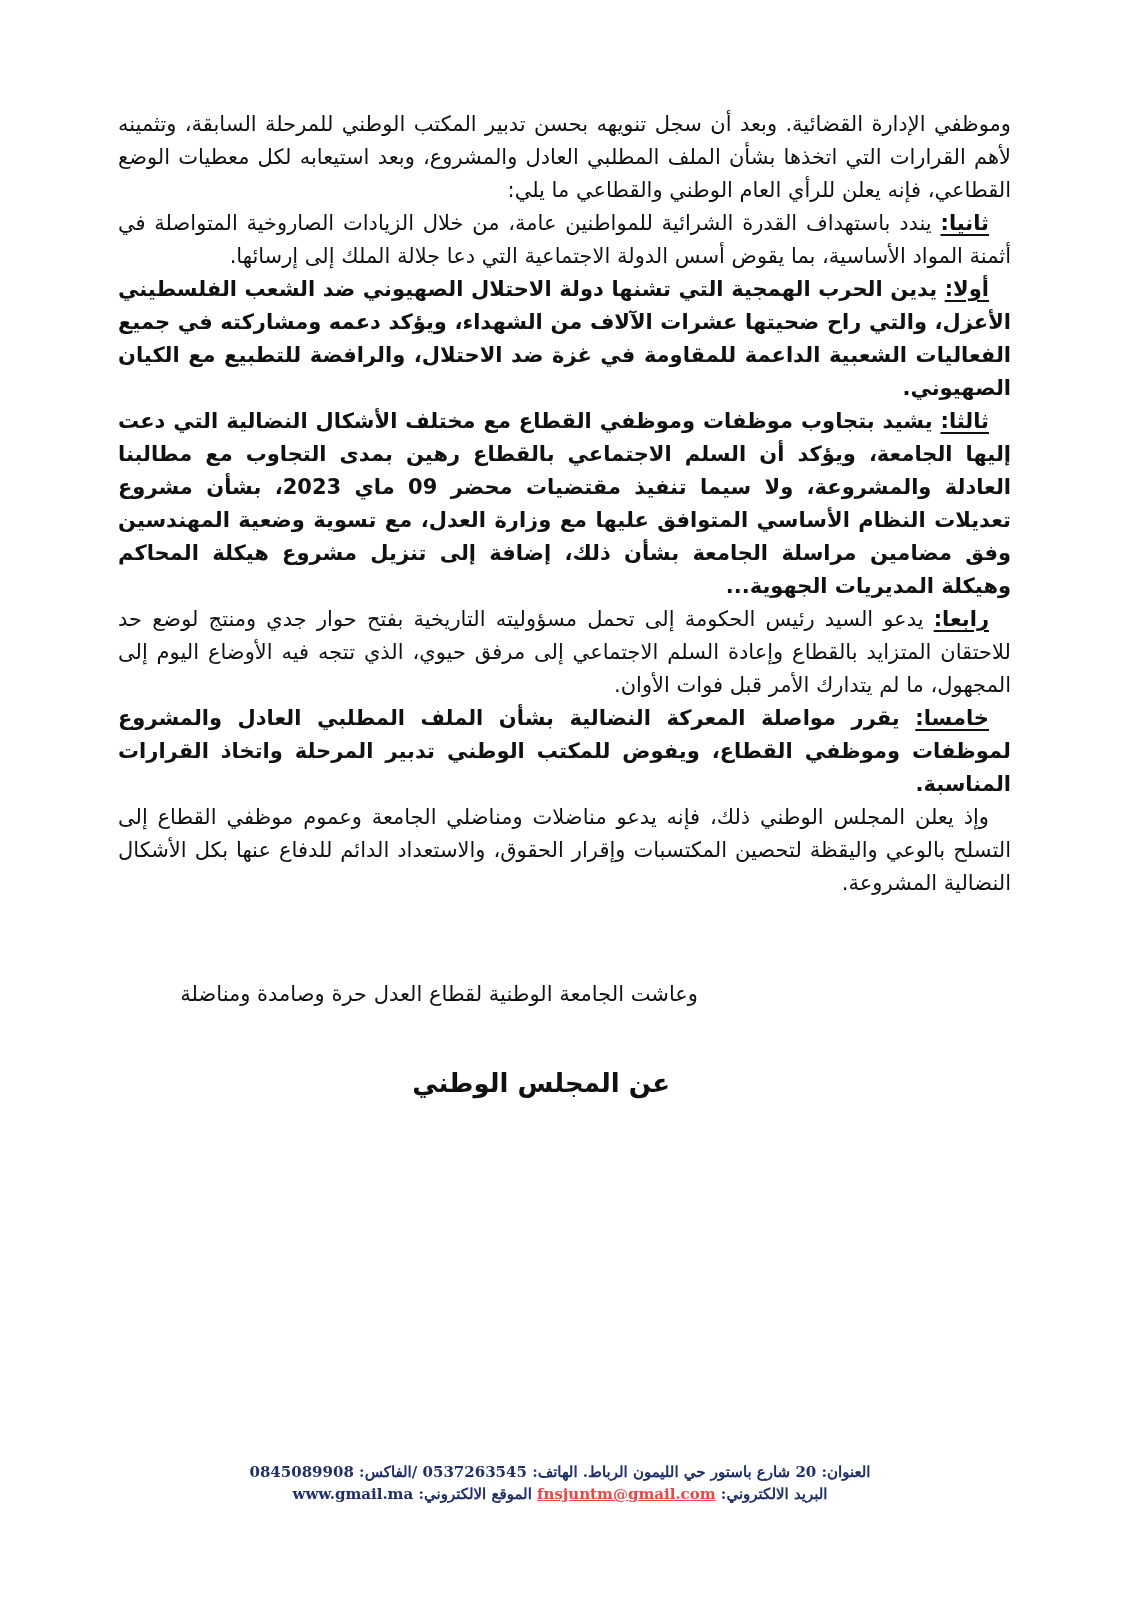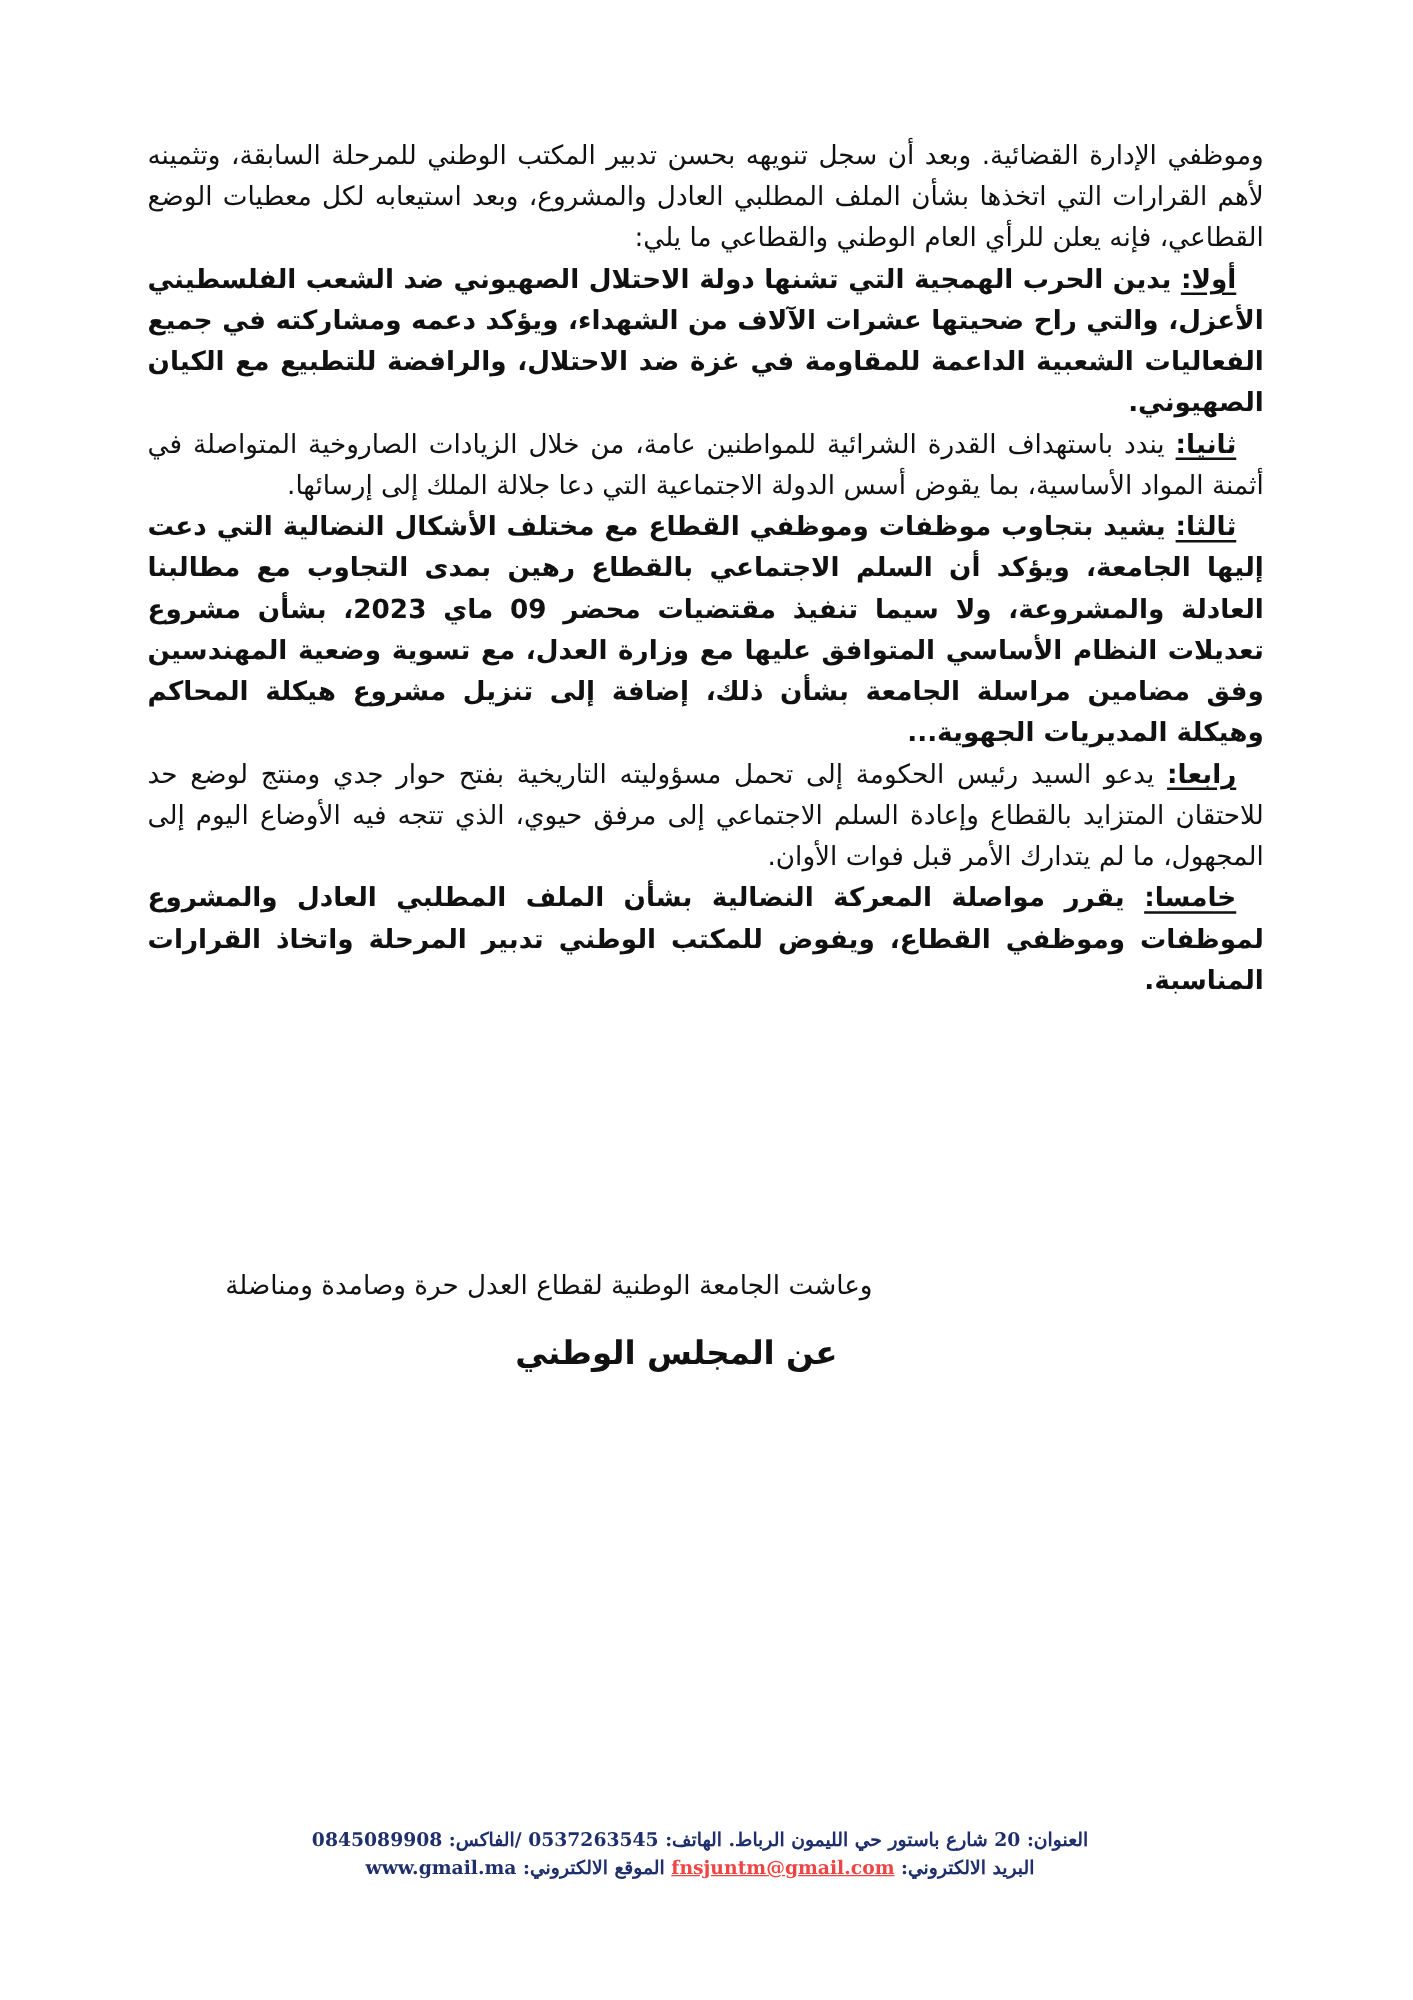--- a/index.html
+++ b/index.html
@@ -43,21 +43,20 @@
       font-weight: bold;
     }
     .closing {
       position: absolute;
       top: 982px;
       left: 118px;
       width: 580px;
       direction: rtl;
       text-align: right;
       font-size: 21px;
-      margin-top: 34px;
     }
     .signature {
       position: absolute;
       top: 1068px;
       left: 380px;
       width: 290px;
       direction: rtl;
       text-align: right;
       font-size: 26px;
       font-weight: bold;
@@ -82,30 +81,31 @@
     .ltr { direction: ltr; unicode-bidi: embed; }
   </style>
 </head>
 <body>
 
 <div class="page">
 
   <div class="body-text">
     <p class="para">وموظفي الإدارة القضائية. وبعد أن سجل تنويهه بحسن تدبير المكتب الوطني للمرحلة السابقة، وتثمينه لأهم القرارات التي اتخذها بشأن الملف المطلبي العادل والمشروع، وبعد استيعابه لكل معطيات الوضع القطاعي، فإنه يعلن للرأي العام الوطني والقطاعي ما يلي:</p>
 
+    <p class="para indent"><span class="label">ثانيا:</span><span> يندد باستهداف القدرة الشرائية للمواطنين عامة، من خلال الزيادات الصاروخية المتواصلة في أثمنة المواد الأساسية، بما يقوض أسس الدولة الاجتماعية التي دعا جلالة الملك إلى إرسائها.</span></p>
+
     <p class="para indent bold"><span class="label">أولا:</span><span> يدين الحرب الهمجية التي تشنها دولة الاحتلال الصهيوني ضد الشعب الفلسطيني الأعزل، والتي راح ضحيتها عشرات الآلاف من الشهداء، ويؤكد دعمه ومشاركته في جميع الفعاليات الشعبية الداعمة للمقاومة في غزة ضد الاحتلال، والرافضة للتطبيع مع الكيان الصهيوني.</span></p>
-
-    <p class="para indent"><span class="label">ثانيا:</span><span> يندد باستهداف القدرة الشرائية للمواطنين عامة، من خلال الزيادات الصاروخية المتواصلة في أثمنة المواد الأساسية، بما يقوض أسس الدولة الاجتماعية التي دعا جلالة الملك إلى إرسائها.</span></p>
 
     <p class="para indent bold"><span class="label">ثالثا:</span><span> يشيد بتجاوب موظفات وموظفي القطاع مع مختلف الأشكال النضالية التي دعت إليها الجامعة، ويؤكد أن السلم الاجتماعي بالقطاع رهين بمدى التجاوب مع مطالبنا العادلة والمشروعة، ولا سيما تنفيذ مقتضيات محضر 09 ماي 2023، بشأن مشروع تعديلات النظام الأساسي المتوافق عليها مع وزارة العدل، مع تسوية وضعية المهندسين وفق مضامين مراسلة الجامعة بشأن ذلك، إضافة إلى تنزيل مشروع هيكلة المحاكم وهيكلة المديريات الجهوية...</span></p>
 
     <p class="para indent"><span class="label">رابعا:</span><span> يدعو السيد رئيس الحكومة إلى تحمل مسؤوليته التاريخية بفتح حوار جدي ومنتج لوضع حد للاحتقان المتزايد بالقطاع وإعادة السلم الاجتماعي إلى مرفق حيوي، الذي تتجه فيه الأوضاع اليوم إلى المجهول، ما لم يتدارك الأمر قبل فوات الأوان.</span></p>
 
     <p class="para indent bold"><span class="label">خامسا:</span><span> يقرر مواصلة المعركة النضالية بشأن الملف المطلبي العادل والمشروع لموظفات وموظفي القطاع، ويفوض للمكتب الوطني تدبير المرحلة واتخاذ القرارات المناسبة.</span></p>
 
+    <p class="para indent">وإذ يعلن المجلس الوطني ذلك، فإنه يدعو مناضلات ومناضلي الجامعة وعموم موظفي القطاع إلى التسلح بالوعي واليقظة لتحصين المكتسبات وإقرار الحقوق، والاستعداد الدائم للدفاع عنها بكل الأشكال النضالية المشروعة.</p>
   </div>
 
   <div class="closing">وعاشت الجامعة الوطنية لقطاع العدل حرة وصامدة ومناضلة</div>
 
   <div class="signature">عن المجلس الوطني</div>
 
   <div class="footer">
     <div>
       <span>العنوان:</span>
       <span>20 شارع باستور حي الليمون الرباط.</span>

